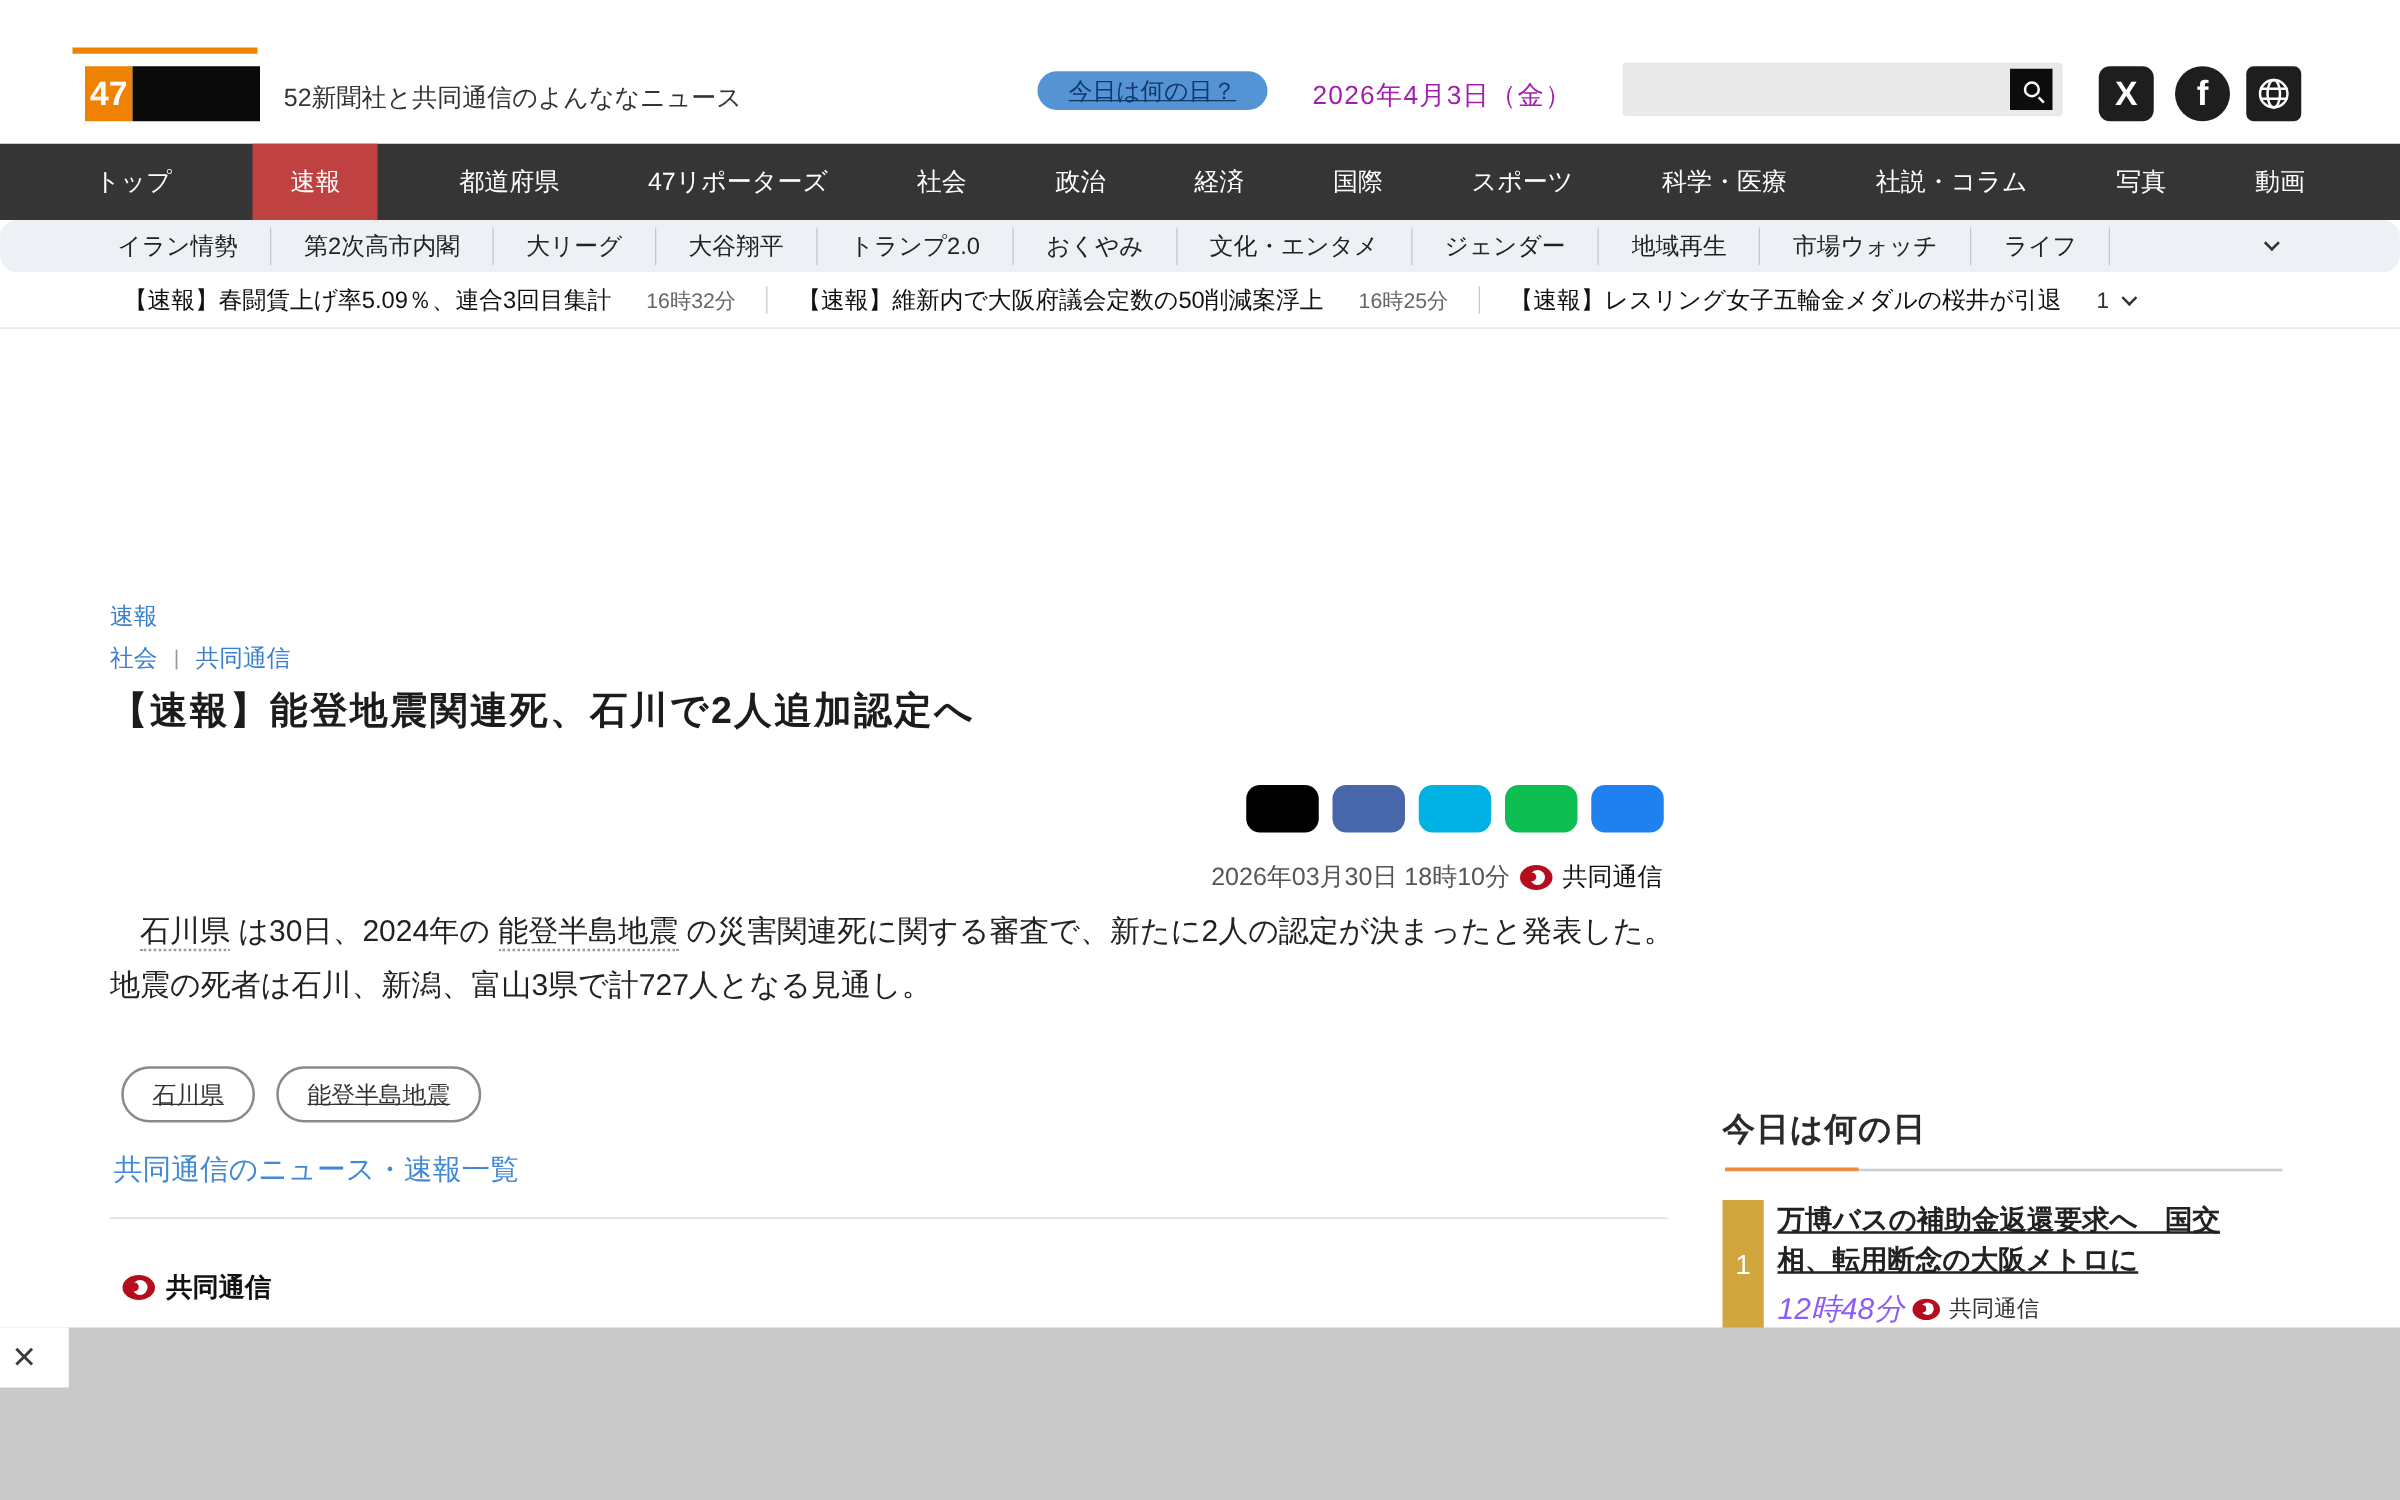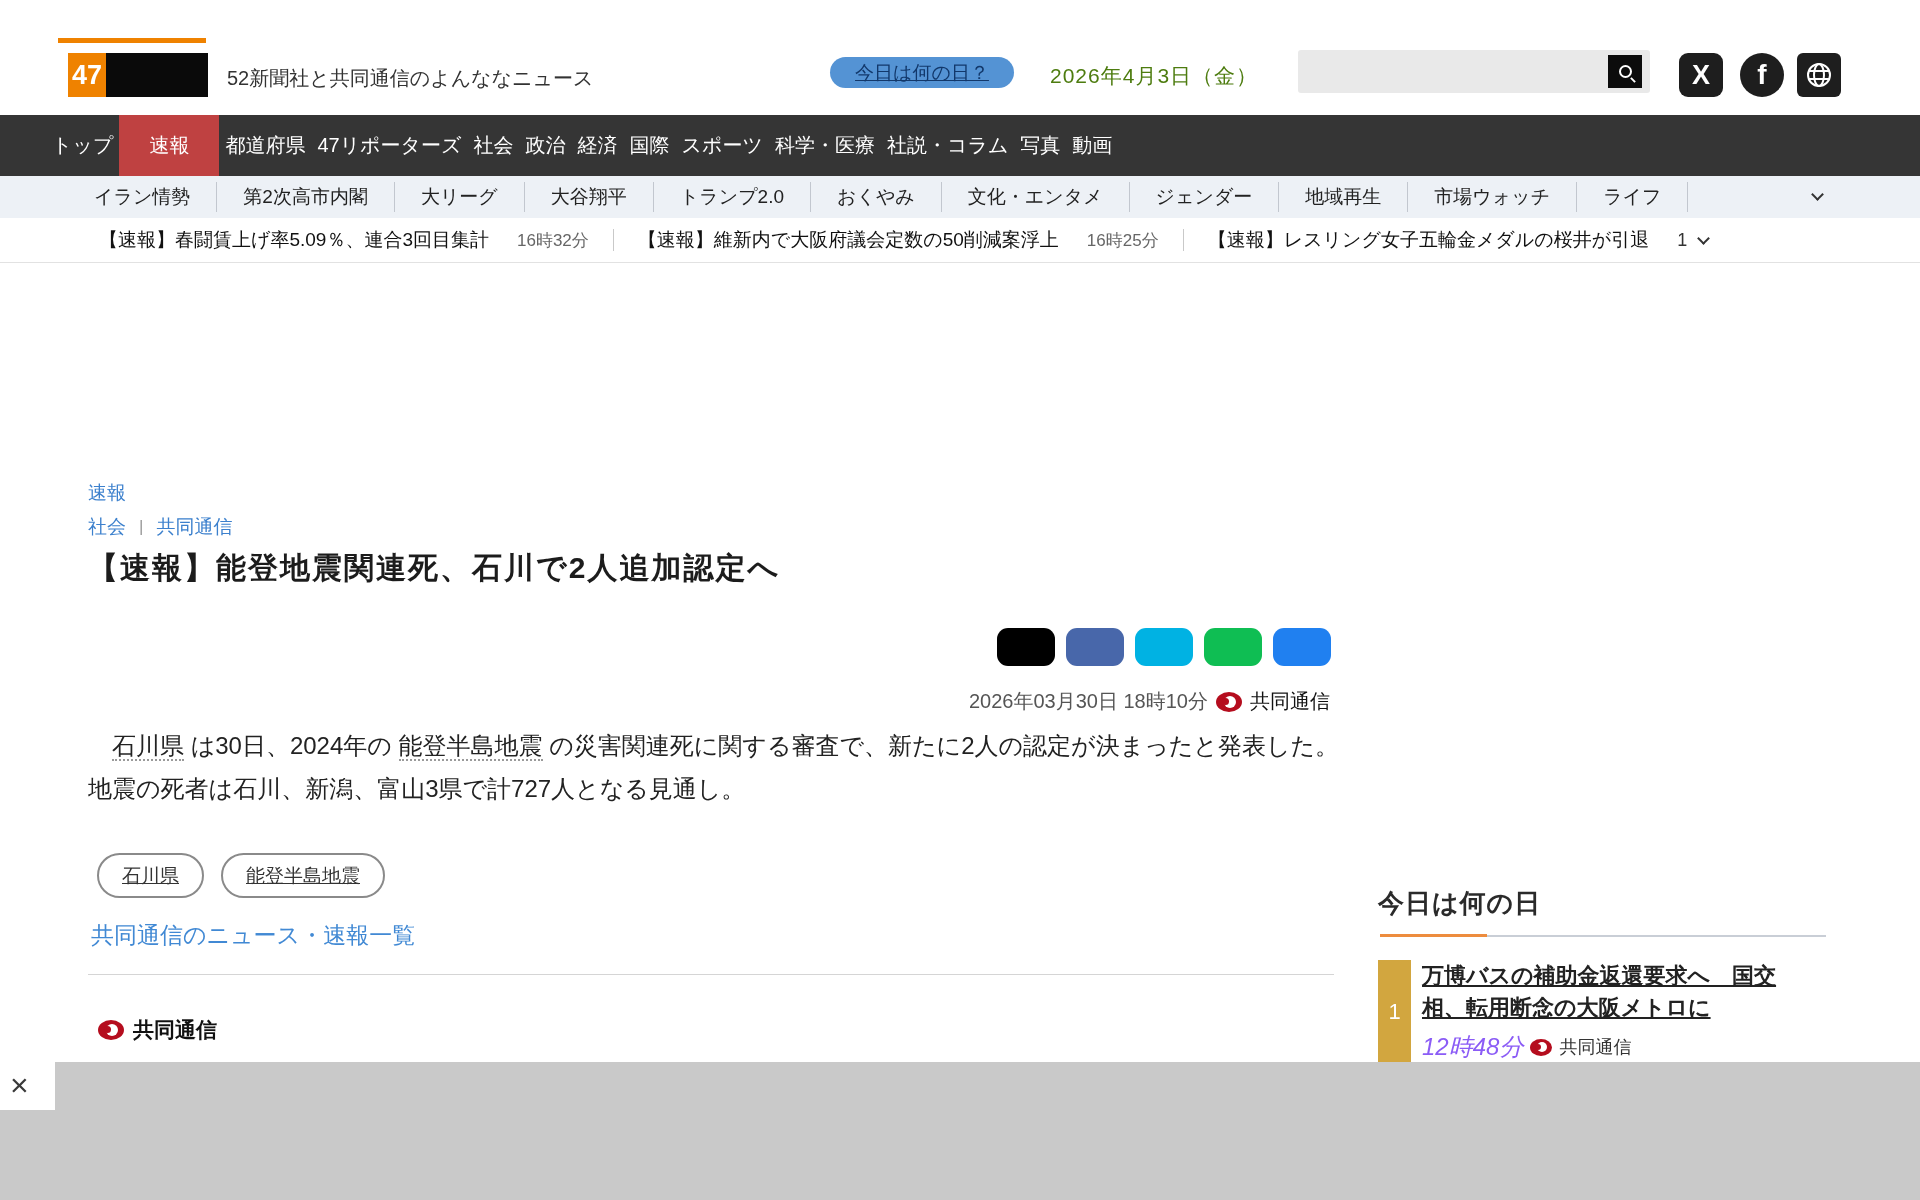--- a/index.html
+++ b/index.html
@@ -7,39 +7,39 @@
   body { font-family:"Liberation Sans","DejaVu Sans",sans-serif; background:#ffffff; position:relative; overflow:hidden; }
   .page { position:relative; width:1920px; height:1040px; background:#fff; }
 
   
   .orange-bar { position:absolute; left:58px; top:38px; width:148px; height:5px; background:#ef8200; }
   .logo { position:absolute; left:68px; top:53px; display:flex; text-decoration:none; cursor:pointer; }
   .logo-47 { width:38px; height:44px; background:#ef8200; color:#fff; font-weight:700; font-size:27px; display:flex; align-items:center; justify-content:center; }
   .logo-black { width:102px; height:44px; background:#0a0a0a; }
   .tagline { position:absolute; left:227px; top:65px; font-size:20px; color:#333; }
   .today-btn { position:absolute; left:830px; top:57px; width:184px; height:31px; background:#5493d4; border-radius:16px; display:flex; align-items:center; justify-content:center; font-size:19px; color:#12386b; text-decoration:underline; cursor:pointer; }
-  .hdr-date { position:absolute; left:1050px; top:62px; font-size:21px; color:#4d7c0f; letter-spacing:1px; }
+  .hdr-date { position:absolute; left:1050px; top:62px; font-size:21px; color:#a21caf; letter-spacing:1px; }
   .search-box { position:absolute; left:1298px; top:50px; width:352px; height:43px; background:#e9e9e9; border-radius:3px; display:flex; align-items:center; }
   .search-input { flex:1; height:100%; background:transparent; border:none; outline:none; font-size:18px; padding:0 10px; color:#333; }
   .search-btn { position:absolute; right:8px; top:5px; width:34px; height:33px; background:#0c0c0c; border:none; cursor:pointer; display:flex; align-items:center; justify-content:center; }
   .mag { position:relative; width:13px; height:13px; border:2px solid #fff; border-radius:50%; }
   .mag::after { content:""; position:absolute; width:2px; height:6px; background:#fff; transform:rotate(-45deg); left:11px; top:10px; }
   .soc { position:absolute; top:53px; width:44px; height:44px; background:#1e1e1e; display:flex; align-items:center; justify-content:center; cursor:pointer; color:#fff; text-decoration:none; }
   .soc-x { left:1679px; border-radius:9px; font-size:27px; font-weight:700; }
   .soc-fb { left:1740px; border-radius:50%; font-size:28px; font-weight:700; }
   .soc-globe { left:1797px; border-radius:6px; }
 
   
   .mainnav { position:absolute; left:0; top:115px; width:1920px; height:61px; background:#353535; }
-  .mainnav ul { list-style:none; display:flex; align-items:stretch; height:100%; padding:0 46px; justify-content:flex-start; }
+  .mainnav ul { list-style:none; display:flex; align-items:stretch; height:100%; padding:0 70px; justify-content:space-between; }
   .mainnav li { display:flex; align-items:center; color:#fff; font-size:20px; cursor:pointer; padding:0 6px; }
   .mainnav li.active { background:#bf4141; padding:0 30px; }
 
   
-  .subnav { position:absolute; left:0; top:176px; width:1920px; height:42px; background:#edf1f6; }
+  .subnav { position:absolute; left:0; top:176px; width:1920px; height:42px; background:#edf1f6;border-radius:14px; }
   .subnav ul { list-style:none; display:flex; align-items:center; height:100%; padding-left:68px; }
   .subnav li { font-size:19px; color:#222; padding:2px 26px; border-right:1px solid #c2c7cf; cursor:pointer; white-space:nowrap; }
   .chev { display:inline-block; width:9px; height:9px; border-right:2px solid #333; border-bottom:2px solid #333; transform:rotate(45deg); }
   .subnav .chev { position:absolute; right:98px; top:14px; cursor:pointer; }
 
   
   .ticker { position:absolute; left:0; top:218px; width:1920px; height:45px; background:#fff; border-bottom:1px solid #e2e2e2; display:flex; align-items:center; padding:0 88px 0 99px; }
   .tick-title { font-size:19px; color:#111; cursor:pointer; white-space:nowrap; }
   .tick-time { font-size:17px; color:#666; margin-left:28px; white-space:nowrap; }
   .tick-sep { width:1px; height:22px; background:#c9c9c9; margin:0 24px; }

